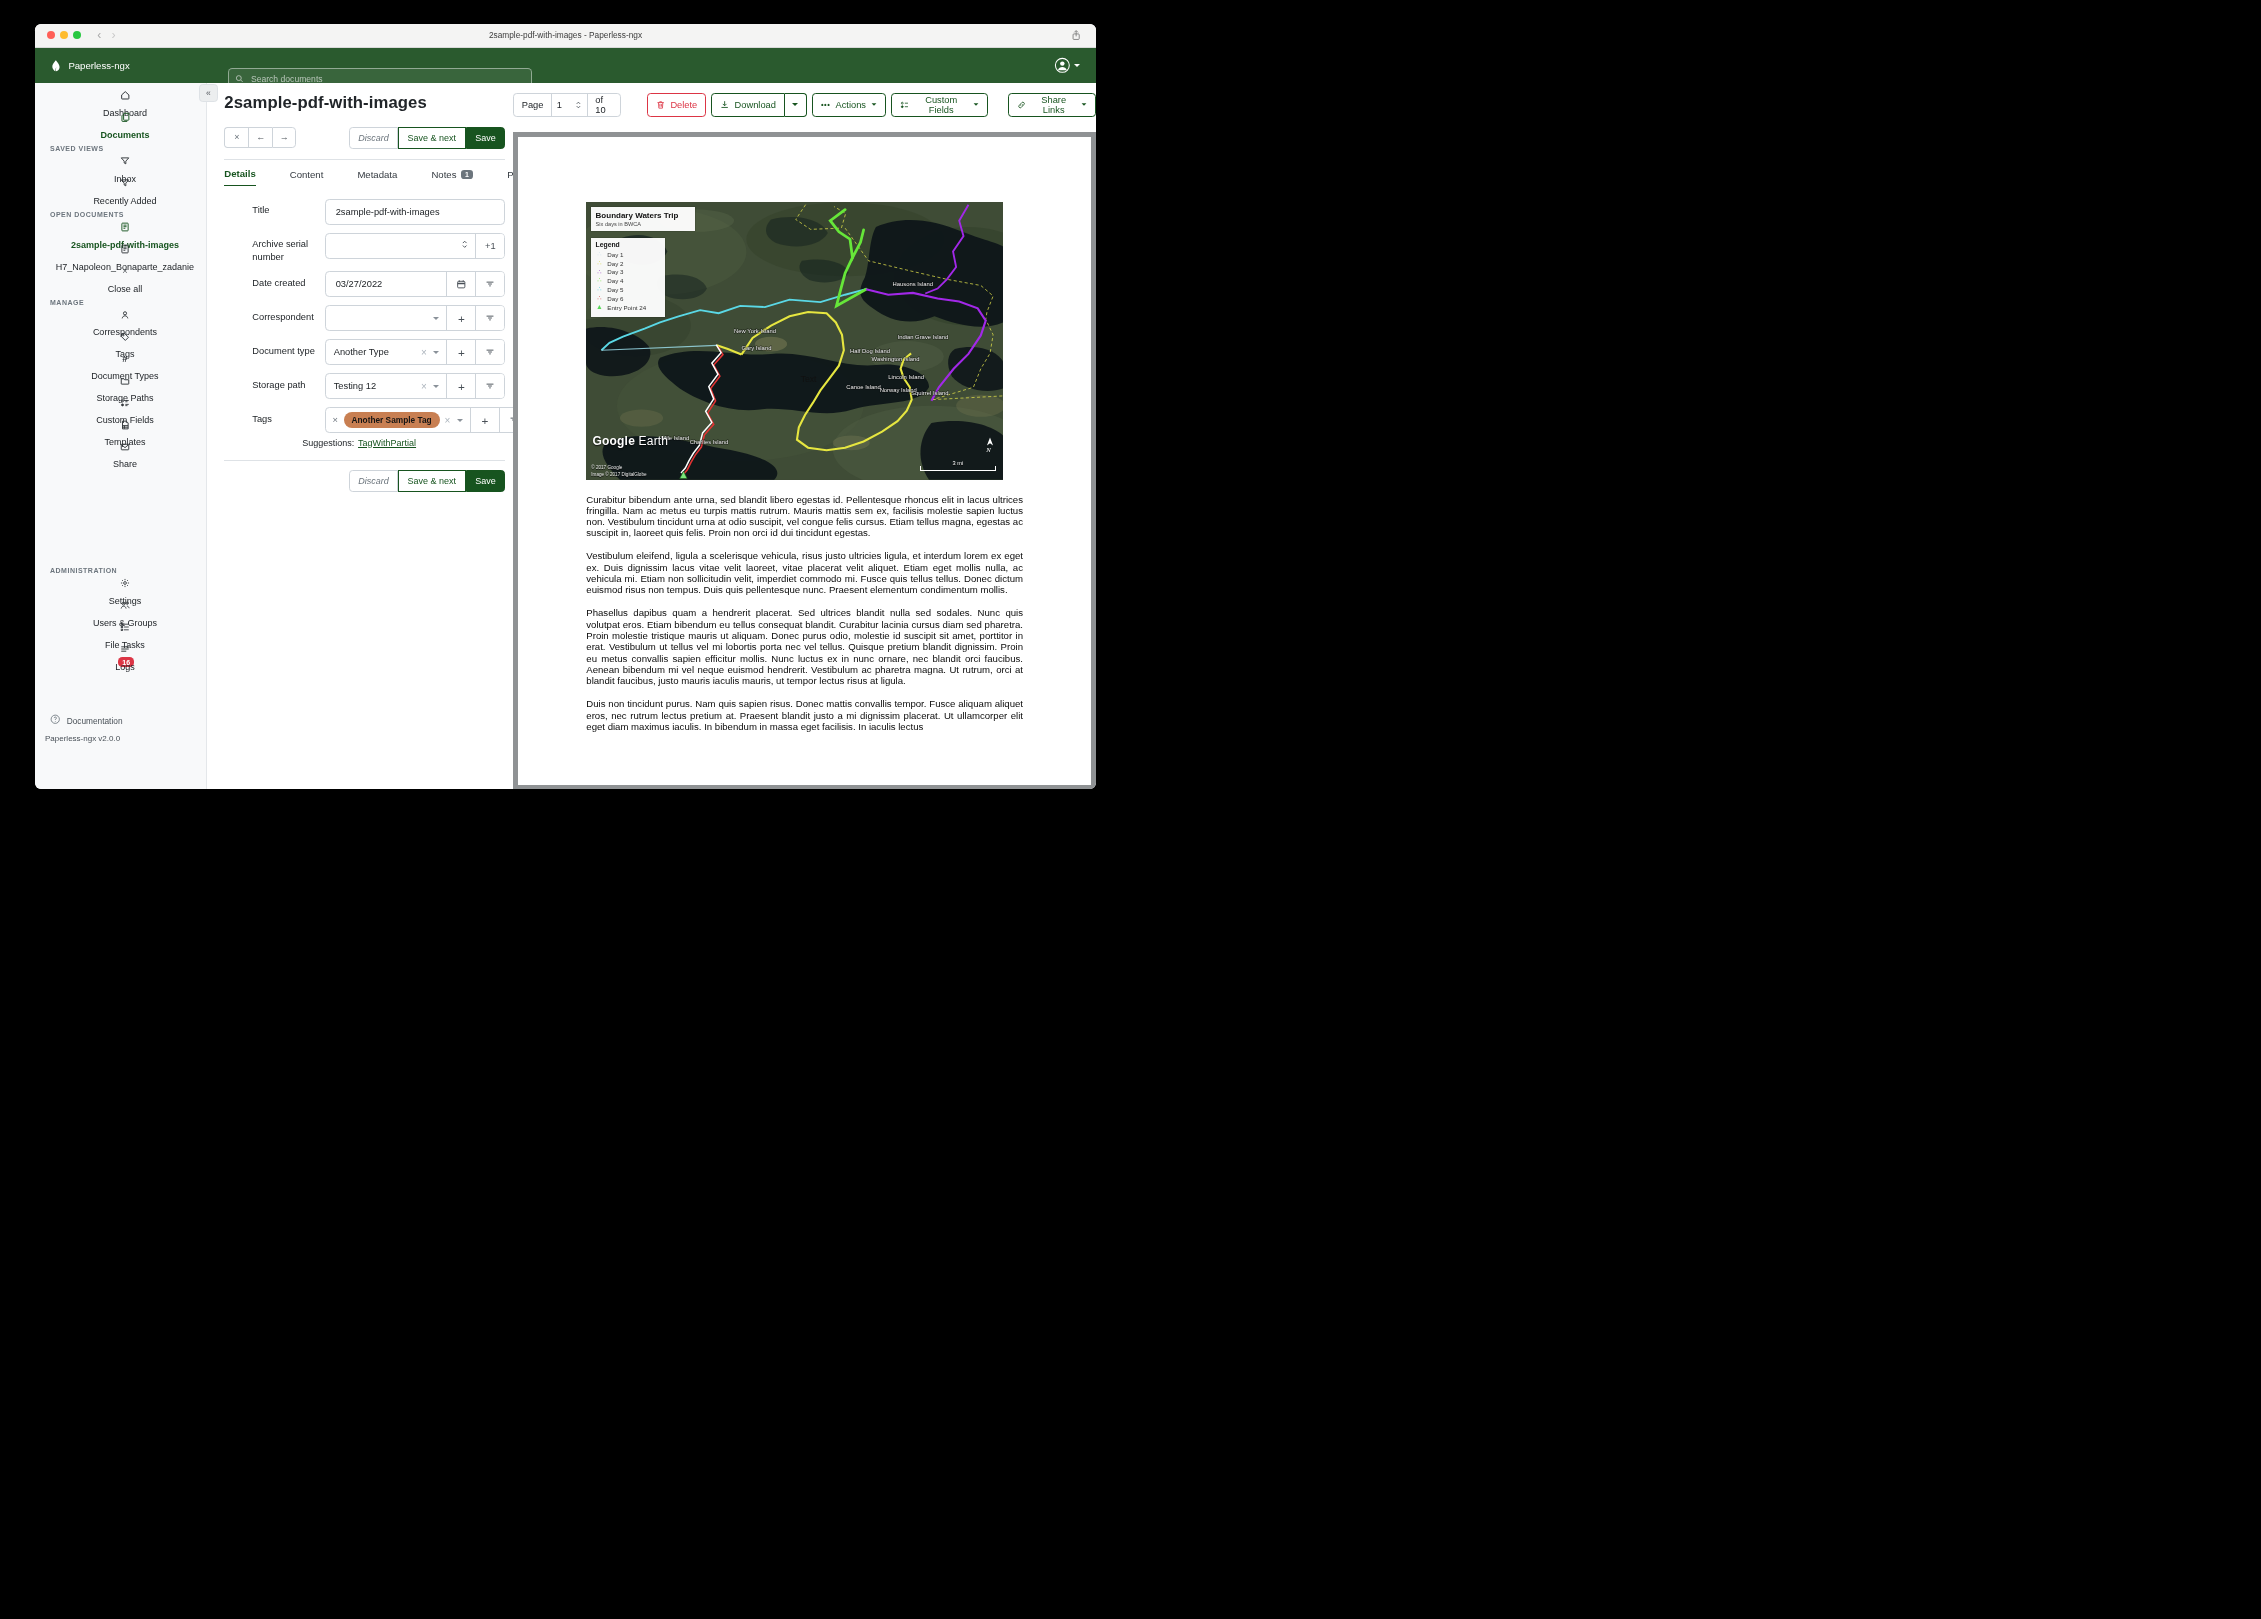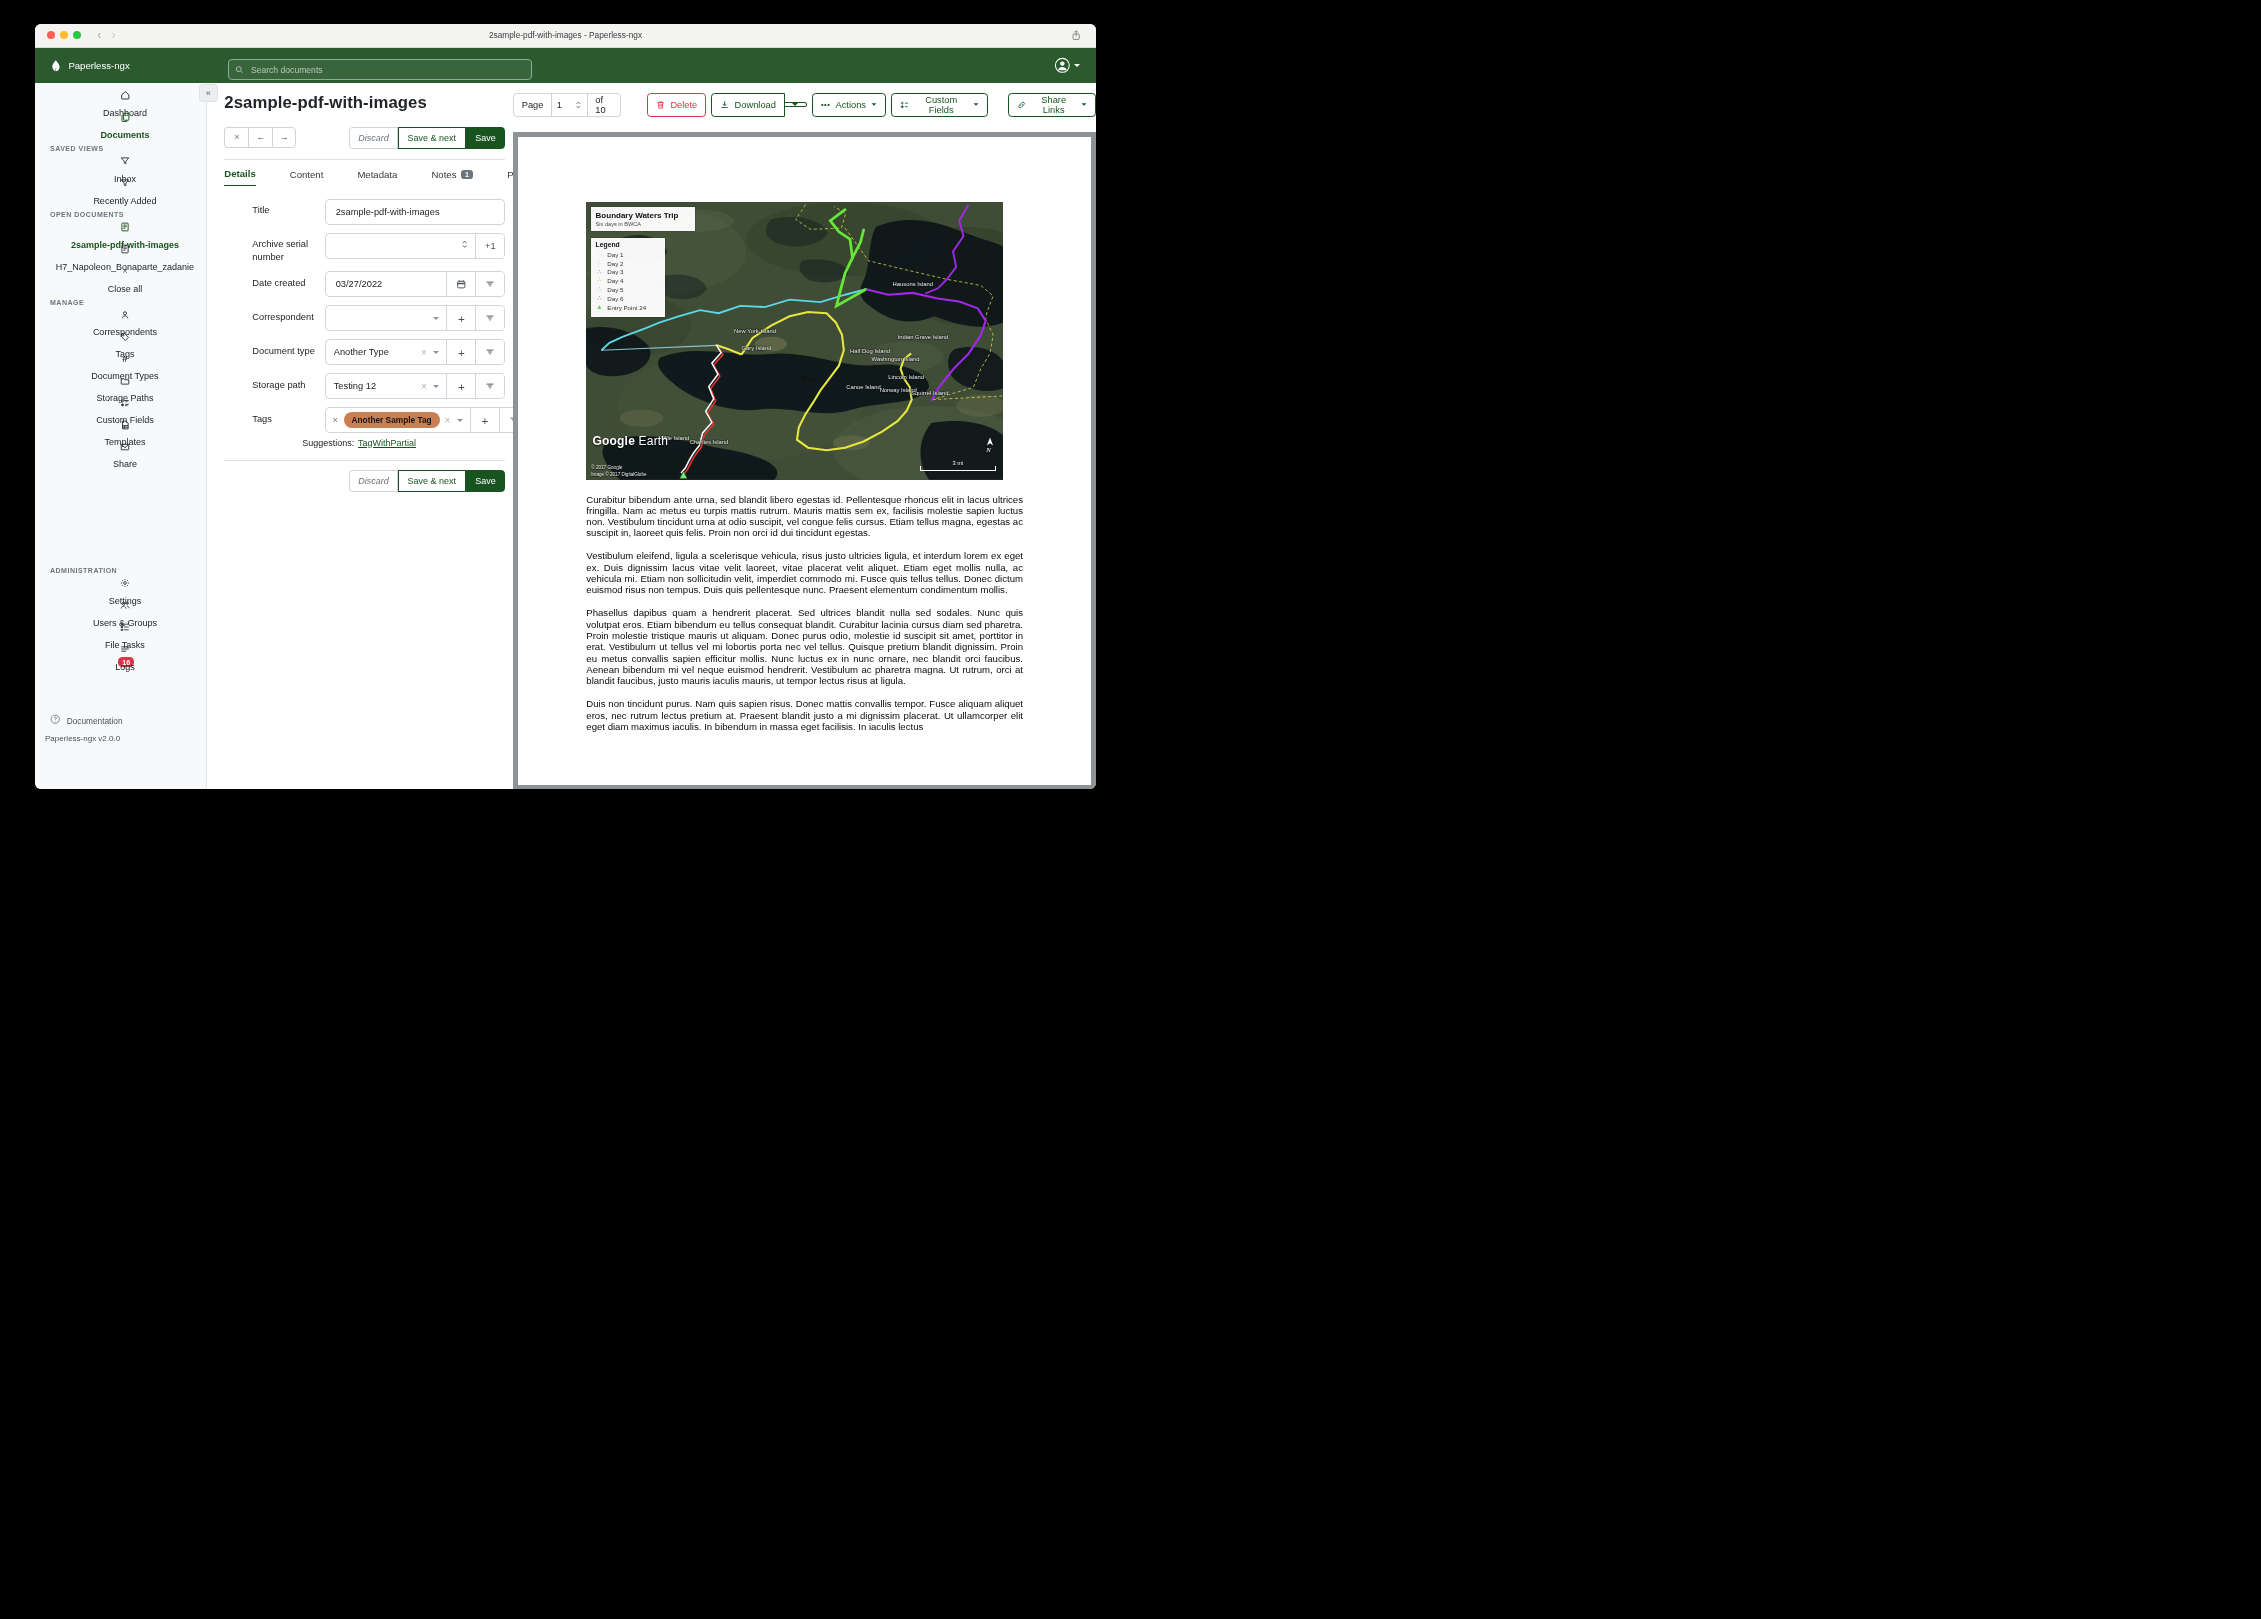--- a/index.html
+++ b/index.html
@@ -10,21 +10,21 @@
   .lights{display:flex;gap:5px;margin-left:12.3px;}
   .light{width:8px;height:8px;border-radius:50%;}
   .light.r{background:#ff5f57;}.light.y{background:#febc2e;}.light.g{background:#28c840;}
   .navchev{color:#a9a9a9;font-size:12.3px;margin-left:16px;line-height:1;user-select:none;}
   .navchev.fwd{color:#c9c9c9;margin-left:10px;}
   .wintitle{position:absolute;left:0;right:0;text-align:center;font-size:8.3px;color:#3d3d3d;}
   .shareic{position:absolute;right:13.6px;top:5.6px;color:#7a7a7a;}
   
   .appheader{height:35px;background:#2a5a2e;display:flex;align-items:center;position:relative;}
   .brand{display:flex;align-items:center;gap:6.2px;margin-left:13.6px;color:#fff;font-size:9.6px;}
-  .search{position:absolute;left:193px;top:11px;width:304px;height:21px;border:0.6px solid rgba(255,255,255,.45);border-radius:4.3px;background:rgba(255,255,255,.07);display:flex;align-items:center;padding:0 6.2px;box-sizing:border-box;}
+  .search{position:absolute;left:193px;top:20px;width:304px;height:21px;border:0.6px solid rgba(255,255,255,.45);border-radius:4.3px;background:rgba(255,255,255,.07);display:flex;align-items:center;padding:0 6.2px;box-sizing:border-box;}
   .search input{background:transparent;border:none;outline:none;color:#e8efe8;font-size:8.6px;margin-left:5px;width:100%;font-family:inherit;}
   .search input::placeholder{color:#b9c6ba;}
   .avatar{position:absolute;right:16px;top:9.3px;display:flex;align-items:center;gap:3.7px;color:#fff;}
   .caret{width:0;height:0;border-left:3.1px solid transparent;border-right:3.1px solid transparent;border-top:3.7px solid currentColor;display:inline-block;}
   
   .bodyrow{display:flex;height:707px;}
   .sidebar{width:172px;min-width:172px;background:#f8f9fa;border-right:0.6px solid #e4e7ea;display:flex;flex-direction:column;padding-top:7.4px;box-sizing:border-box;position:relative;font-size:9px;color:#212529;overflow:hidden;}
   .collapse-btn{position:absolute;left:164px;top:60px;width:16.7px;height:16.7px;background:#eceeef;border:0.6px solid #dee2e6;border-radius:3.7px;color:#55595e;font-size:8.6px;display:flex;align-items:center;justify-content:center;z-index:5;}
   .sb-item{display:flex;align-items:center;gap:7.4px;height:22px;padding:0 6.2px 0 15px;cursor:default;white-space:nowrap;flex-direction:column;}
   .sb-item .ic{width:10.5px;height:10.5px;display:flex;align-items:center;justify-content:center;color:#303539;flex:none;}
@@ -73,21 +73,21 @@
   .sugg a{color:#17541f;text-decoration:underline;margin-left:3.7px;}
   
   .prevcol{flex:1;display:flex;flex-direction:column;margin-left:8px;min-width:0;}
   .prevbar{display:flex;align-items:center;height:23.5px;margin-bottom:15px;}
   .pagegrp{display:flex;border:0.6px solid #ced4da;border-radius:3.7px;background:#fff;height:23.5px;box-sizing:border-box;align-items:stretch;overflow:hidden;font-size:9.3px;color:#212529;}
   .pagegrp .pseg{display:flex;align-items:center;padding:0 7.4px;}
   .pagegrp .pinput{border-left:0.6px solid #ced4da;border-right:0.6px solid #ced4da;width:30px;justify-content:space-between;padding:0 5px;}
   .obtn{border:0.6px solid #17541f;color:#17541f;background:#fff;border-radius:3.7px;height:23.5px;display:inline-flex;align-items:center;gap:5px;padding:0 8px;font-size:9.3px;box-sizing:border-box;}
   .obtn .caret{border-top-color:#17541f;transform:scale(.8);}
   .obtn.danger{border-color:#dc3545;color:#dc3545;}
-  .splitgrp{display:inline-flex;align-items:center;}
+  .splitgrp{display:inline-flex;}
   .splitgrp .obtn{border-radius:3.7px 0 0 3.7px;}
   .splitgrp .dpart{border:0.6px solid #17541f;border-left:none;border-radius:0 3.7px 3.7px 0;width:21px;display:flex;align-items:center;justify-content:center;}
   .gap8{width:5px;flex:none;}.gap40{width:26px;flex:none;}.gap30{width:20px;flex:none;}
   .pdfframe{flex:1;background:#8f9294;padding:5px;box-sizing:border-box;overflow:hidden;}
   .pdfpage{background:#fff;width:100%;height:100%;box-sizing:border-box;padding:65px 68px 0;overflow:hidden;}
   .pdftext{font-size:9.6px;line-height:1.18;color:#0a0a0a;text-align:justify;margin:0 0 11.7px 0;}
   
   .map{position:relative;width:417px;height:278px;margin-bottom:14px;background:#3f4c36;overflow:hidden;}
   .map svg.terr{position:absolute;inset:0;}
   .mbox{position:absolute;background:rgba(255,255,255,.96);box-shadow:0 0 0 0.6px rgba(0,0,0,.15);}

